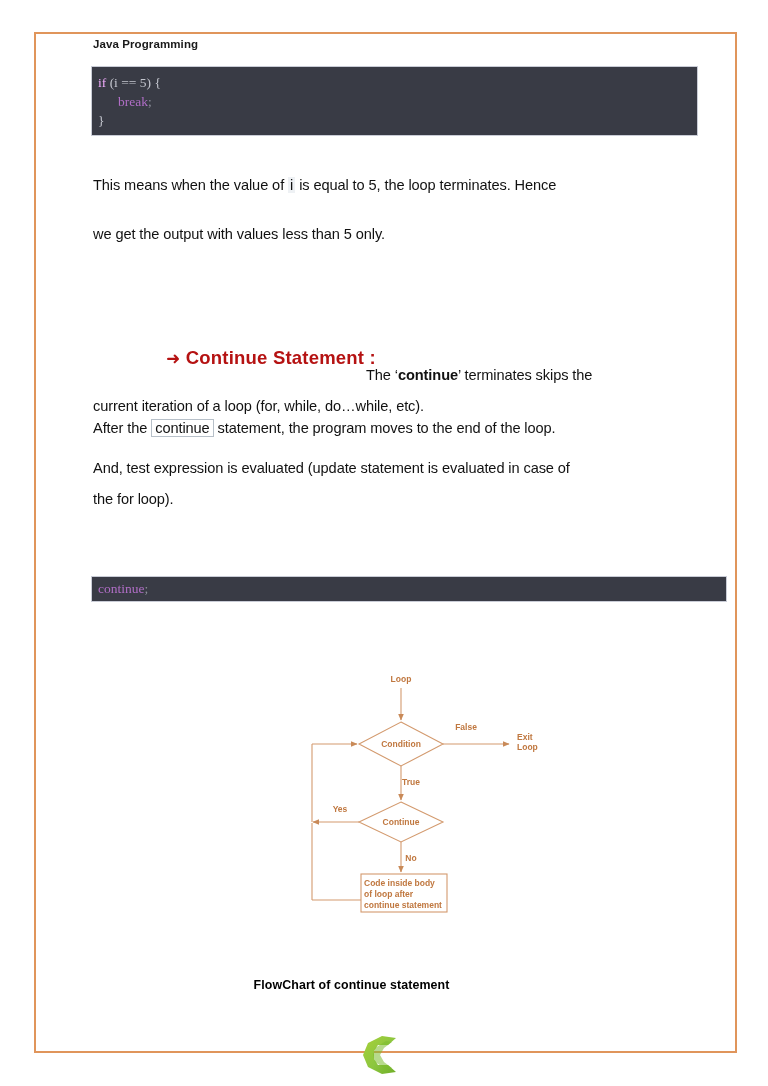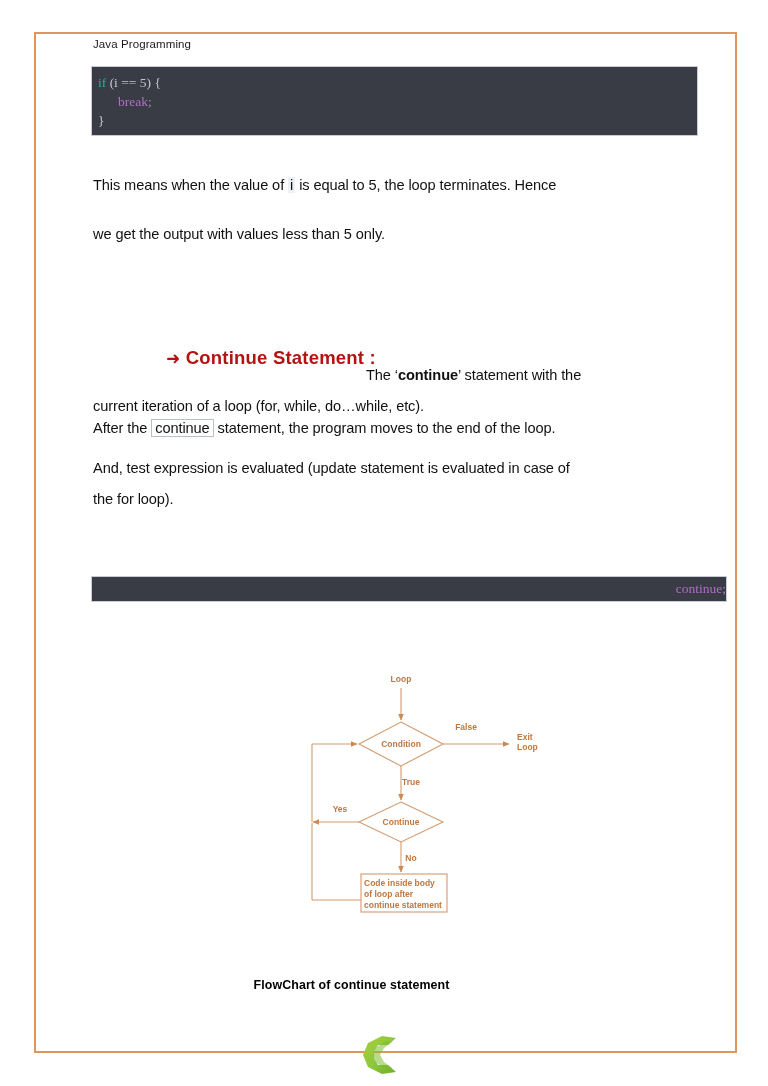--- a/index.html
+++ b/index.html
@@ -26,21 +26,21 @@
     box-sizing: border-box;
     background: #ffffff;
   }
 
   
   #running-head {
     position: absolute;
     left: 57px;
     top: 4px;
     font-size: 11.5px;
-    font-weight: 400;
+    font-weight: 700;
     color: #1a1a1a;
     letter-spacing: 0.1px;
   }
 
   
   .code-block {
     position: absolute;
     background: #393b45;
     border: 1px solid #c9ccd6;
     box-sizing: border-box;
@@ -57,23 +57,22 @@
     width: 607px;
     height: 70px;
   }
   #code-continue {
     left: 55px;
     top: 542px;
     width: 636px;
     height: 26px;
     padding-top: 3px;
     line-height: 18px;
-    text-align: right;
-  }
-  .tok-kw   { color: #14b8a6; }
+  }
+  .tok-kw   { color: #f0abfc; }
   .tok-kw2  { color: #b06ec6; }
   .tok-plain{ color: #c3c5ce; }
   .tok-punc { color: #8f919c; }
   .code-indent { display: inline-block; width: 20px; }
 
   
   .body-line {
     position: absolute;
     left: 57px;
     font-size: 14.6px;
@@ -153,21 +152,21 @@
   <div class="code-block" id="code-break"><span class="tok-kw">if</span><span class="tok-plain"> (i == 5) {</span>
 <span class="code-indent"></span><span class="tok-kw2">break</span><span class="tok-punc">;</span>
 <span class="tok-plain">}</span></div>
 
   <div class="body-line" style="top:143px;"><span>This means when the value of </span><span class="inline-code-plain">i</span><span> is equal to 5, the loop terminates. Hence</span></div>
 
   <div class="body-line" style="top:192px;">we get the output with values less than 5 only.</div>
 
   <div id="heading-continue"><span id="heading-arrow">➜</span> <span>Continue Statement :</span></div>
 
-  <div class="body-line" style="top:333px; left:330px;"><span>The ‘</span><span class="bold">continue</span><span>’ statement with the</span></div>
+  <div class="body-line" style="top:333px; left:330px;"><span>The ‘</span><span class="bold">continue</span><span>’ terminates skips the</span></div>
 
   <div class="body-line" style="top:364px;">current iteration of a loop (for, while, do…while, etc).</div>
 
   <div class="body-line" style="top:386px;"><span>After the </span><span class="inline-code-boxed">continue</span><span> statement, the program moves to the end of the loop.</span></div>
 
   <div class="body-line" style="top:426px;">And, test expression is evaluated (update statement is evaluated in case of</div>
 
   <div class="body-line" style="top:457px;">the for loop).</div>
 
 

